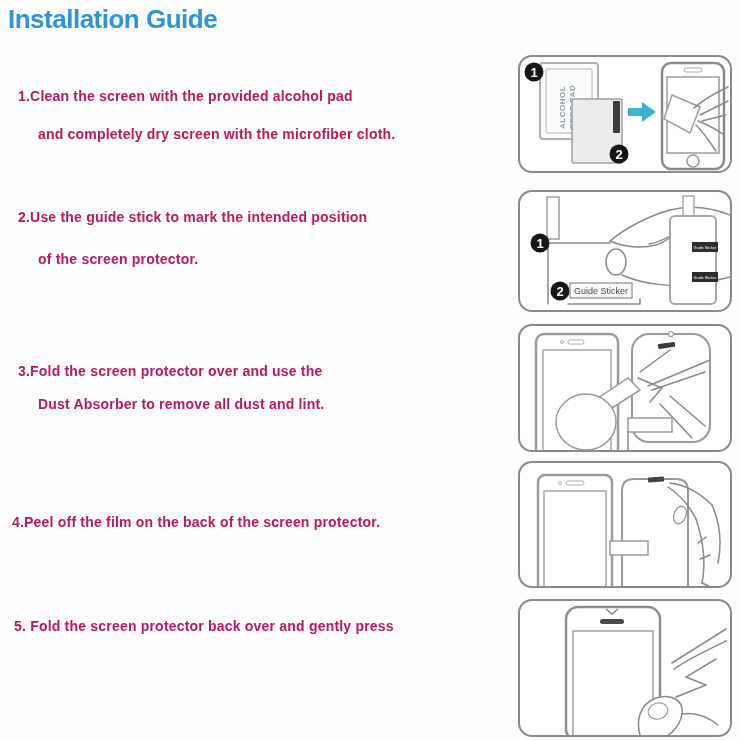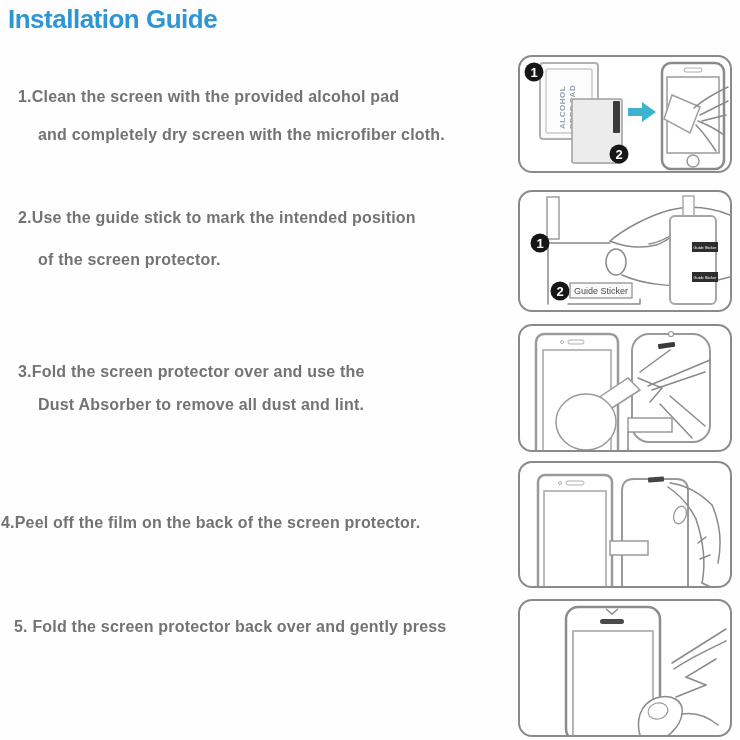--- a/index.html
+++ b/index.html
@@ -1,20 +1,20 @@
 <!DOCTYPE html>
 <html><head>
 <meta charset="utf-8">
 <style>
   html,body{margin:0;padding:0;background:#ffffff;}
   #page{position:relative;width:740px;height:740px;background:#fefefe;overflow:hidden;
         font-family:"Liberation Sans", sans-serif;}
   .title{position:absolute;left:8px;top:4px;font-size:26px;font-weight:bold;
          color:#2e96d3;letter-spacing:-0.5px;}
-  .step-line{position:absolute;font-size:16px;font-weight:bold;color:#737373;
+  .step-line{position:absolute;font-size:14px;font-weight:bold;color:#be185d;
              letter-spacing:0.2px;white-space:nowrap;}
   .panel{position:absolute;left:518px;width:214px;border:2px solid #8a8a8a;
          border-radius:14px;background:#ffffff;box-sizing:border-box;}
   .panel svg{display:block;width:100%;height:100%;}
   .ln{stroke:#8a8a8a;stroke-width:1.5;fill:none;stroke-linecap:round;}
   .lnw{stroke:#8a8a8a;stroke-width:1.5;fill:#ffffff;stroke-linecap:round;}
   .badge-txt{fill:#ffffff;font-size:13px;font-weight:bold;text-anchor:middle;
              font-family:"Liberation Sans",sans-serif;}
   .pad-txt{fill:#94a2b2;font-size:8px;font-weight:bold;letter-spacing:0.5px;
            font-family:"Liberation Sans",sans-serif;}
@@ -32,21 +32,21 @@
 
   <div class="step-line" style="left:18px;top:88px">1.Clean the screen with the provided alcohol pad</div>
   <div class="step-line" style="left:38px;top:126px">and completely dry screen with the microfiber cloth.</div>
 
   <div class="step-line" style="left:18px;top:209px">2.Use the guide stick to mark the intended position</div>
   <div class="step-line" style="left:38px;top:251px">of the screen protector.</div>
 
   <div class="step-line" style="left:18px;top:363px">3.Fold the screen protector over and use the</div>
   <div class="step-line" style="left:38px;top:396px">Dust Absorber to remove all dust and lint.</div>
 
-  <div class="step-line" style="left:1px;top:514px">4.Peel off the film on the back of the screen protector.</div>
+  <div class="step-line" style="left:12px;top:514px">4.Peel off the film on the back of the screen protector.</div>
 
   <div class="step-line" style="left:14px;top:618px">5. Fold the screen protector back over and gently press</div>
 
   <div class="panel" style="top:55px;height:118px">
     <svg viewBox="0 0 210 114" preserveAspectRatio="none">
       <g>
         <rect x="20" y="6" width="58" height="76" rx="3" fill="#fcfcfc" stroke="#b0b0b0" stroke-width="2"></rect>
         <rect x="26" y="12" width="46" height="64" rx="2" fill="none" stroke="#c9c9c9" stroke-width="1.5"></rect>
         <text class="pad-txt" transform="translate(45,72) rotate(-90)">ALCOHOL</text>
         <text class="pad-txt" transform="translate(55,72) rotate(-90)">PREP PAD</text>

